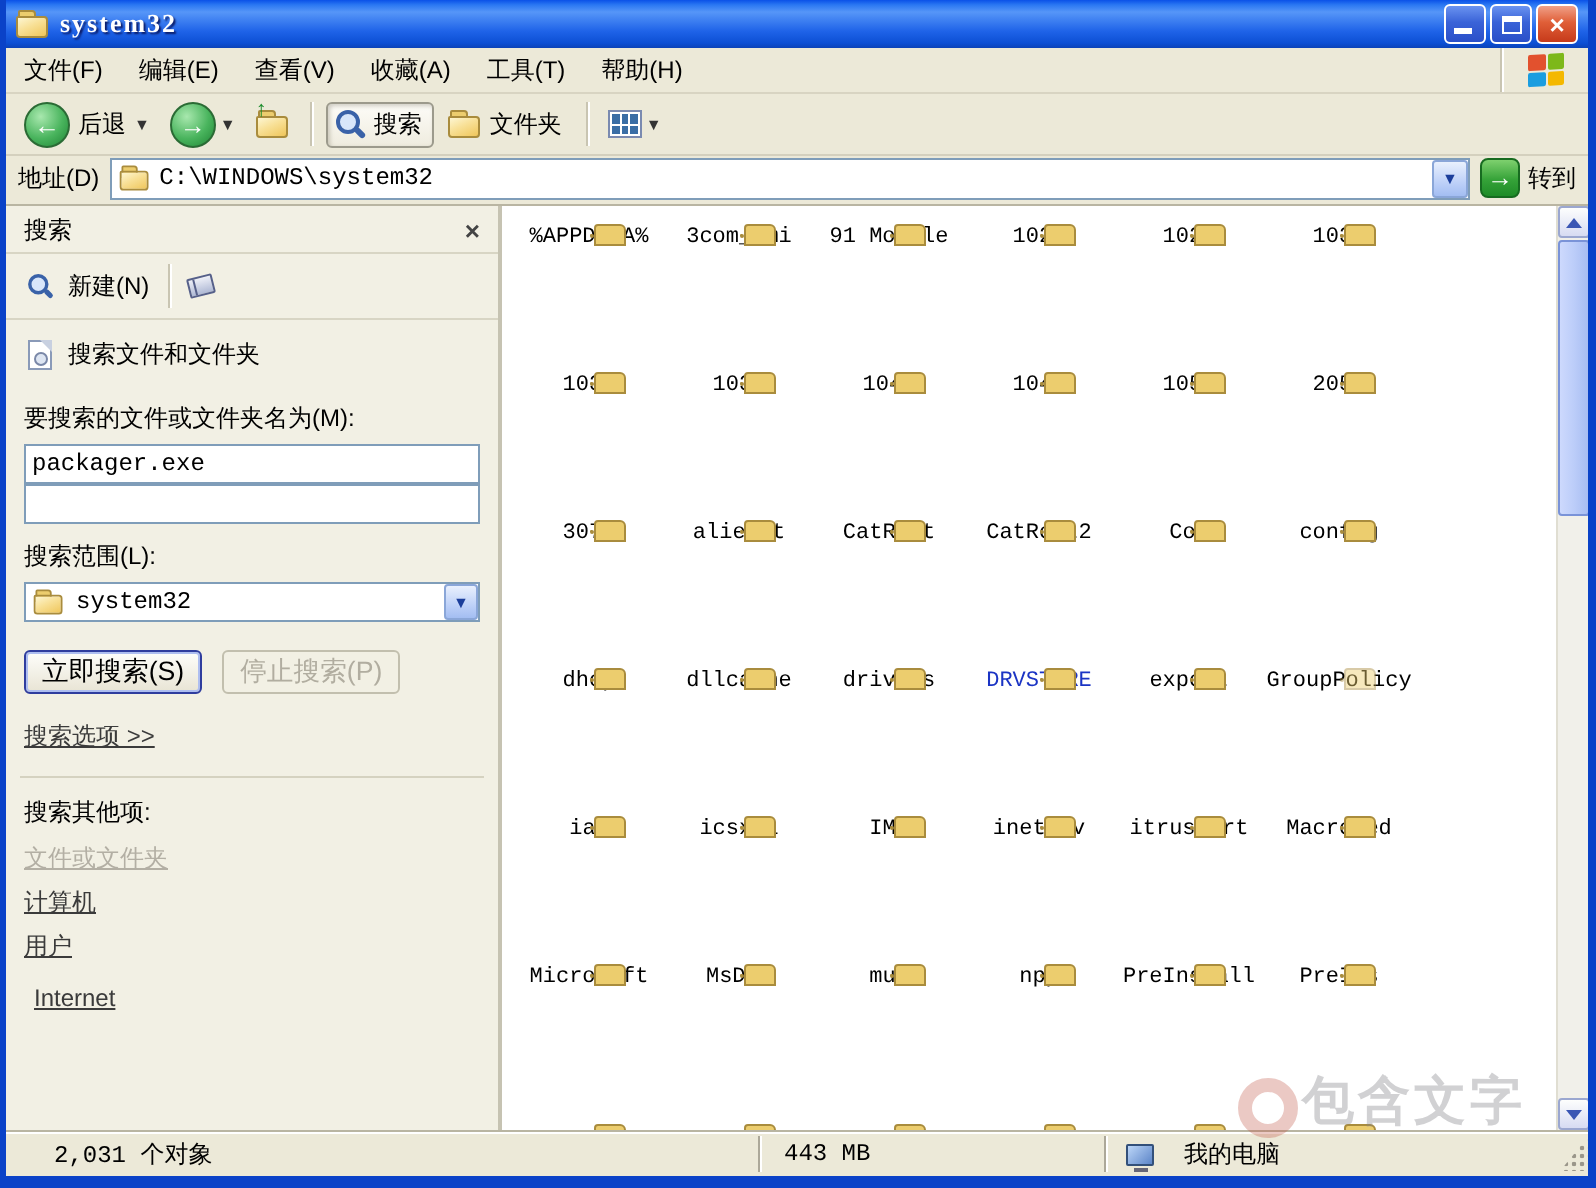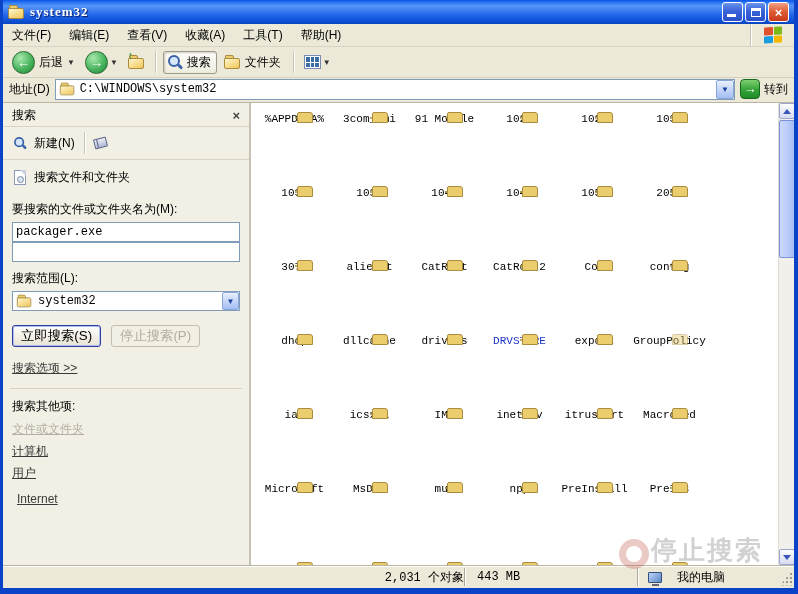--- a/index.html
+++ b/index.html
@@ -139,21 +139,21 @@
   .sb-up { top:0; } .sb-down { bottom:0; }
   .tri-up { width:0; height:0; border-left:4px solid transparent; border-right:4px solid transparent; border-bottom:5px solid #3a56b4; }
   .tri-down { width:0; height:0; border-left:4px solid transparent; border-right:4px solid transparent; border-top:5px solid #3a56b4; }
   .sb-thumb { position:absolute; left:0; top:17px; width:16px; height:138px; border:1px solid #7a93d8; border-radius:2px;
     background:linear-gradient(90deg,#cdd9fd 0%,#bccdf9 50%,#a8bdf2 100%); }
 
   
   .statusbar { height:23px; display:flex; align-items:center; background:#ece9d8;
     border-top:1px solid #b9b5a2; box-shadow:inset 0 1px 0 #fff; }
   .st-sep { width:1px; align-self:stretch; margin:2px 0; background:#aca899; box-shadow:1px 0 0 #fff; }
-  .st-left { width:461px; padding-left:24px; font-family:"Liberation Mono","DejaVu Sans Mono",monospace;text-align:right; }
+  .st-left { width:376px; padding-left:24px; font-family:"Liberation Mono","DejaVu Sans Mono",monospace; }
   .st-mid { width:172px; padding-left:12px; font-family:"Liberation Mono","DejaVu Sans Mono",monospace; }
   .st-right { flex:1; display:flex; align-items:center; gap:15px; padding-left:10px; }
   .pc-ico { width:14px; height:11px; border:1px solid #33507a; border-radius:1px;
     background:linear-gradient(135deg,#bcd6f8,#5c85c8); position:relative; }
   .pc-ico::after { content:""; position:absolute; left:3px; bottom:-4px; width:7px; height:2px; background:#667; }
   .grip { width:14px; align-self:stretch; margin-left:auto;
     background-image:radial-gradient(#9a968a 1px,transparent 1.3px); background-size:4px 4px; background-position:1px 3px;
     clip-path:polygon(100% 0,100% 100%,0 100%); }
 
   
@@ -533,17 +533,17 @@
     <span class="st-sep"></span>
     <span class="st-right">
       <span class="pc-ico"></span>
       <span>我的电脑</span>
       <span class="grip"></span>
     </span>
   </div>
 
   <div class="watermark">
     <span class="wm-ring"></span>
-    <span class="wm-title">停止搜索</span>
+    <span class="wm-title">包含文字</span>
     <span class="wm-domain">XITONGZHIJIA.NET</span>
   </div>
 
 </div>
 
 </body></html>

